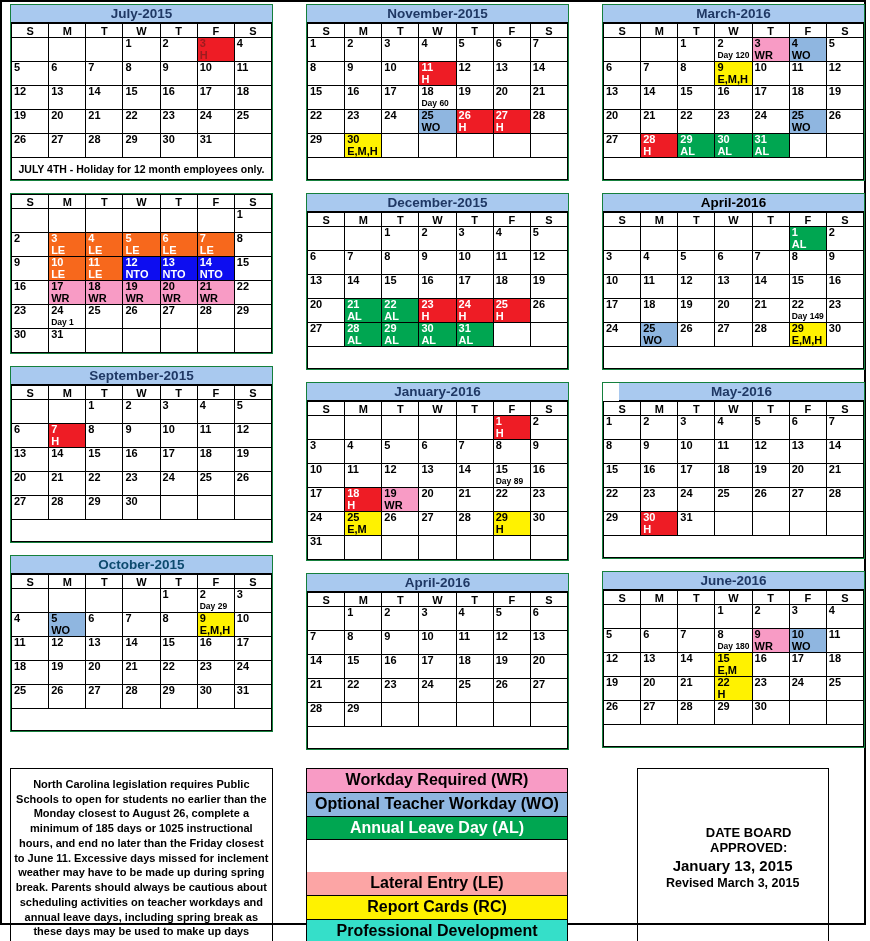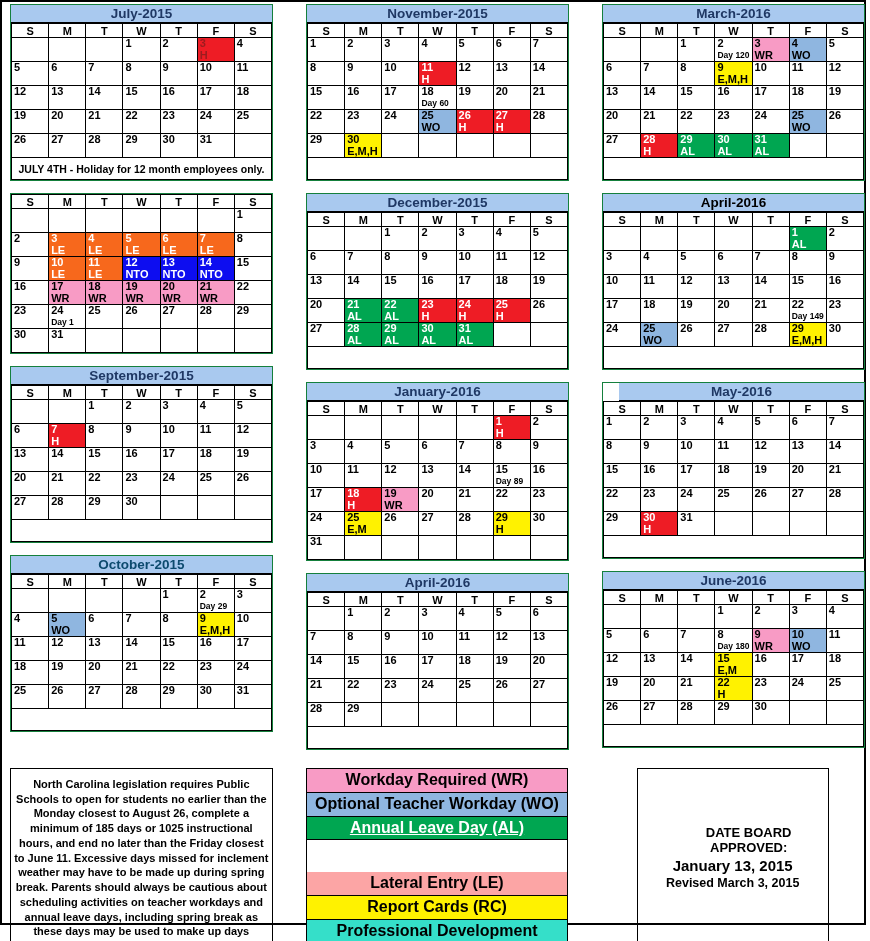--- a/index.html
+++ b/index.html
@@ -1672,21 +1672,21 @@
             </tbody>
           </table>
         </div>
       </div>
     </div>
   <div class="bottom-row">
     <div class="info-box">North Carolina legislation requires Public Schools to open for students no earlier than the Monday closest to August 26, complete a minimum of 185 days or 1025 instructional hours, and end no later than the Friday closest to June 11.  Excessive days missed for inclement weather may have to be made up during spring break.  Parents should always be cautious about scheduling activities on teacher workdays and annual leave days, including spring break as these days may be used to make up days missed.</div>
     <div class="legend">
         <div class="legend-item" style="background: rgb(248, 155, 197); color: rgb(0, 0, 0);">Workday Required  (WR)</div>
         <div class="legend-item" style="background: rgb(143, 182, 224); color: rgb(0, 0, 0);">Optional Teacher Workday (WO)</div>
-        <div class="legend-item" style="background: rgb(0, 166, 81); color: rgb(255, 255, 255); text-decoration: underline;">Annual Leave Day  (AL)</div>
+        <div class="legend-item" style="background: rgb(0, 166, 81); color: rgb(255, 255, 255);">Annual Leave Day  (AL)</div>
         <div class="legend-item" style="background: #fca5a5; color: rgb(0, 0, 0); margin-top: 32px;">Lateral Entry (LE)</div>
         <div class="legend-item" style="background: rgb(255, 242, 0); color: rgb(0, 0, 0);">Report Cards (RC)</div>
         <div class="legend-item" style="background: rgb(53, 223, 201); color: rgb(0, 0, 0);">Professional Development Day/Work Day Required (PD/WR)</div>
         <div class="legend-item" style="background: rgb(196, 91, 190); color: rgb(255, 255, 255);">Early Dismissal  (ED)</div>
       </div>
     <div class="approval-wrap">
       <div class="approval-box">
         <div class="approval-line1">DATE BOARD APPROVED:</div>
         <div class="approval-line2">January 13, 2015</div>
         <div class="approval-line3">Revised March 3, 2015</div>

